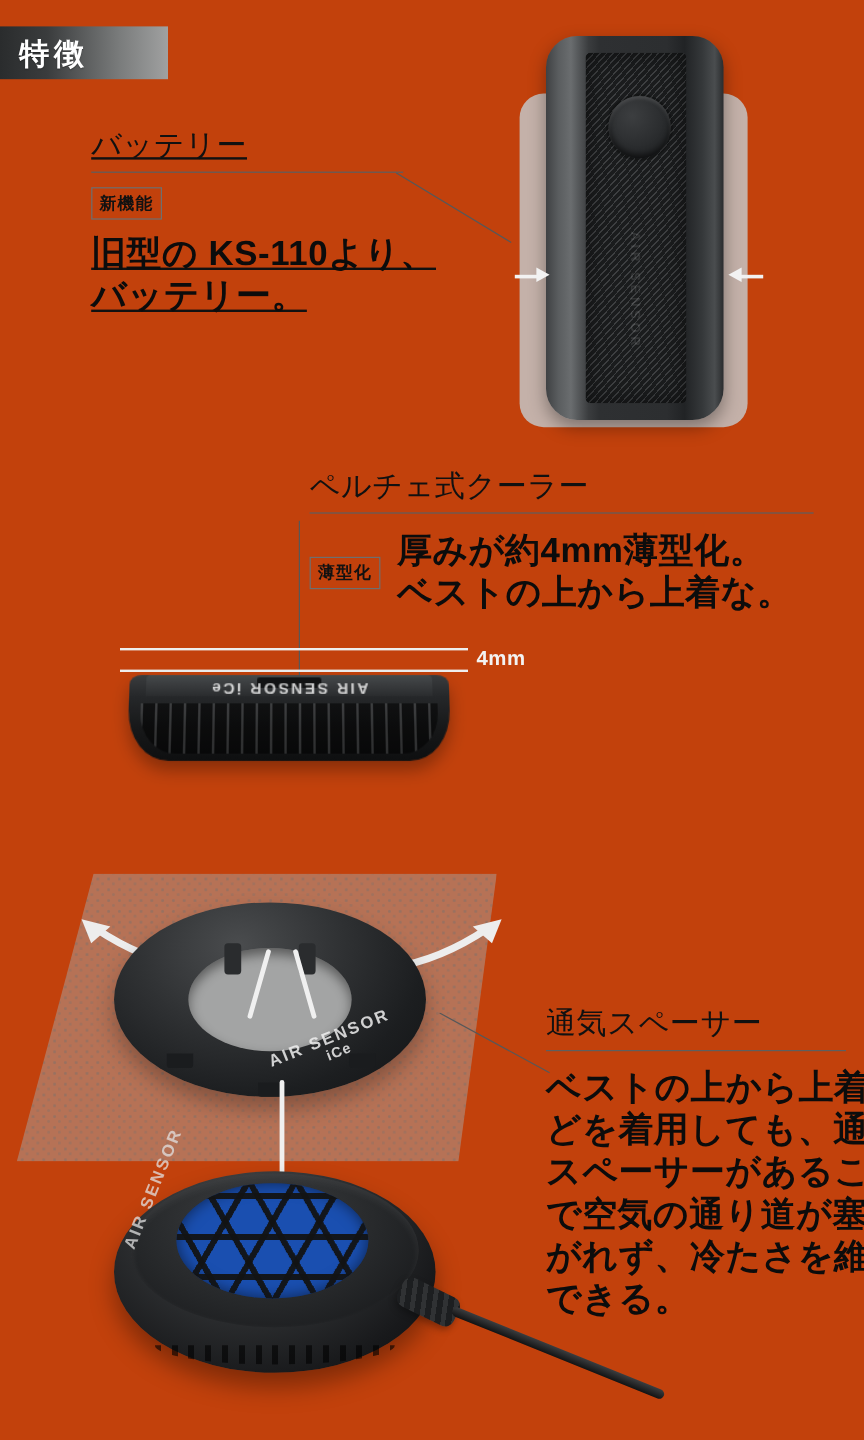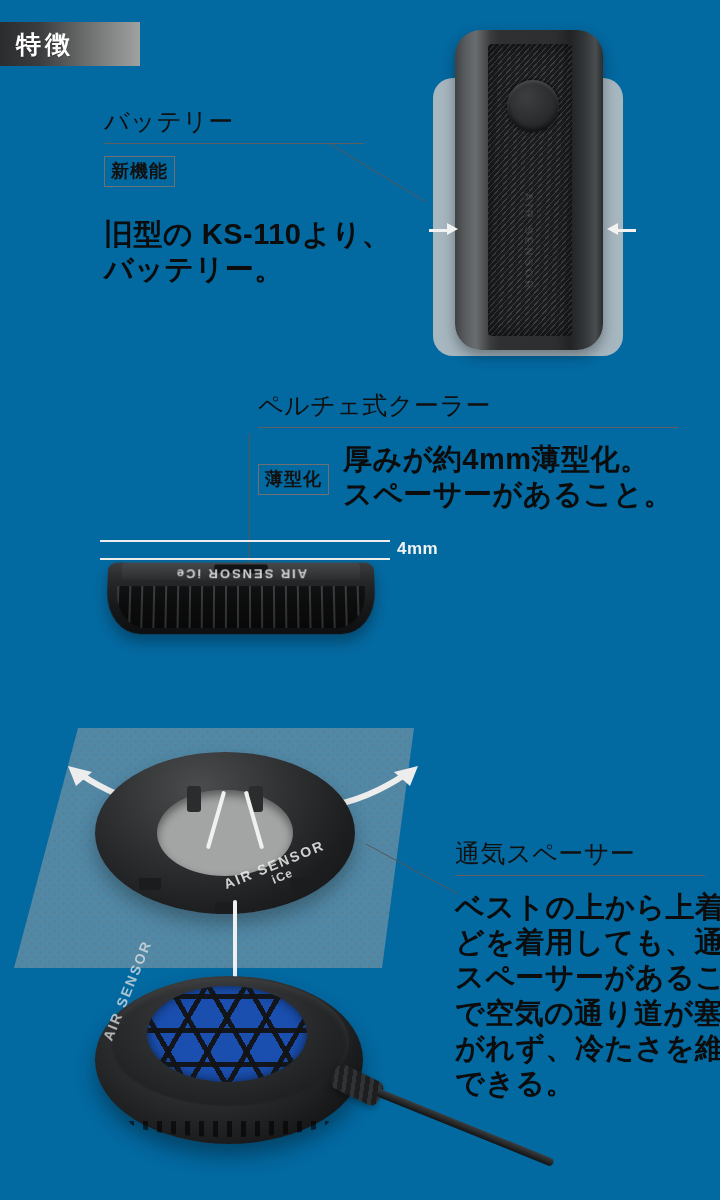--- a/index.html
+++ b/index.html
@@ -8,21 +8,21 @@
     background: #9fa0a0;
   }
   body {
     font-family: "Liberation Sans", "DejaVu Sans", sans-serif;
   }
   #page {
     position: relative;
     width: 720px;
     height: 1200px;
     overflow: hidden;
-    background: #0369a1;
+    background: #c2410c;
     color: #111;
   }
 
   
   .banner {
     position: absolute;
     left: 0;
     top: 22px;
     width: 140px;
     height: 44px;
@@ -50,21 +50,21 @@
     line-height: 1.1;
   }
   .head-rule {
     height: 0;
     border-top: 1px solid #5d5f60;
     margin-top: 7px;
   }
   .badge {
     display: inline-block;
     border: 1px solid #6d6f70;
-    font-size: 18px;
+    font-size: 14px;
     font-weight: 700;
     line-height: 1;
     padding: 5px 6px 6px 6px;
     color: #111;
     background: transparent;
     letter-spacing: 1px;
   }
   .body-line {
     font-size: 29px;
     font-weight: 700;
@@ -462,40 +462,40 @@
     <div class="arrow-in arrow-right" style="right:4px;">
       <span class="shaft"></span>
         <span class="head"></span>
     </div>
   </div>
 
   <svg class="leader" style="left:330px; top:140px; width:130px; height:90px;" viewBox="0 0 130 90">
     <line x1="0" y1="4" x2="96" y2="62"></line>
   </svg>
 
-  <div class="callout" style="left:104px; top:108px; width:260px;">
+  <div class="callout" style="left:76px; top:108px; width:260px;text-decoration:underline;">
     <div class="callout-head">バッテリー</div>
     <div class="head-rule"></div>
     <div style="margin-top:12px;">
       <span class="badge">新機能</span>
     </div>
-    <div style="margin-top:30px;">
+    <div style="margin-top:12px;">
       <div class="body-line">旧型の KS-110より、</div>
       <div class="body-line">バッテリー。</div>
     </div>
   </div>
 
   <div class="callout" style="left:258px; top:392px; width:420px;">
     <div class="callout-head">ペルチェ式クーラー</div>
     <div class="head-rule"></div>
     <div style="display:flex; align-items:flex-start; margin-top:14px;">
       <span class="badge" style="margin-top:22px;">薄型化</span>
       <div style="margin-left:14px;">
         <div class="body-line">厚みが約4mm薄型化。</div>
-        <div class="body-line">スペーサーがあること。</div>
+        <div class="body-line">ベストの上から上着な。</div>
       </div>
     </div>
   </div>
 
   <div class="vleader" style="left:249px; top:434px; height:150px;"></div>
   <svg class="leader" style="left:244px; top:578px; width:14px; height:12px;" viewBox="0 0 14 12">
     <line x1="5" y1="0" x2="14" y2="0"></line>
   </svg>
 
   <div class="cooler-stage">

